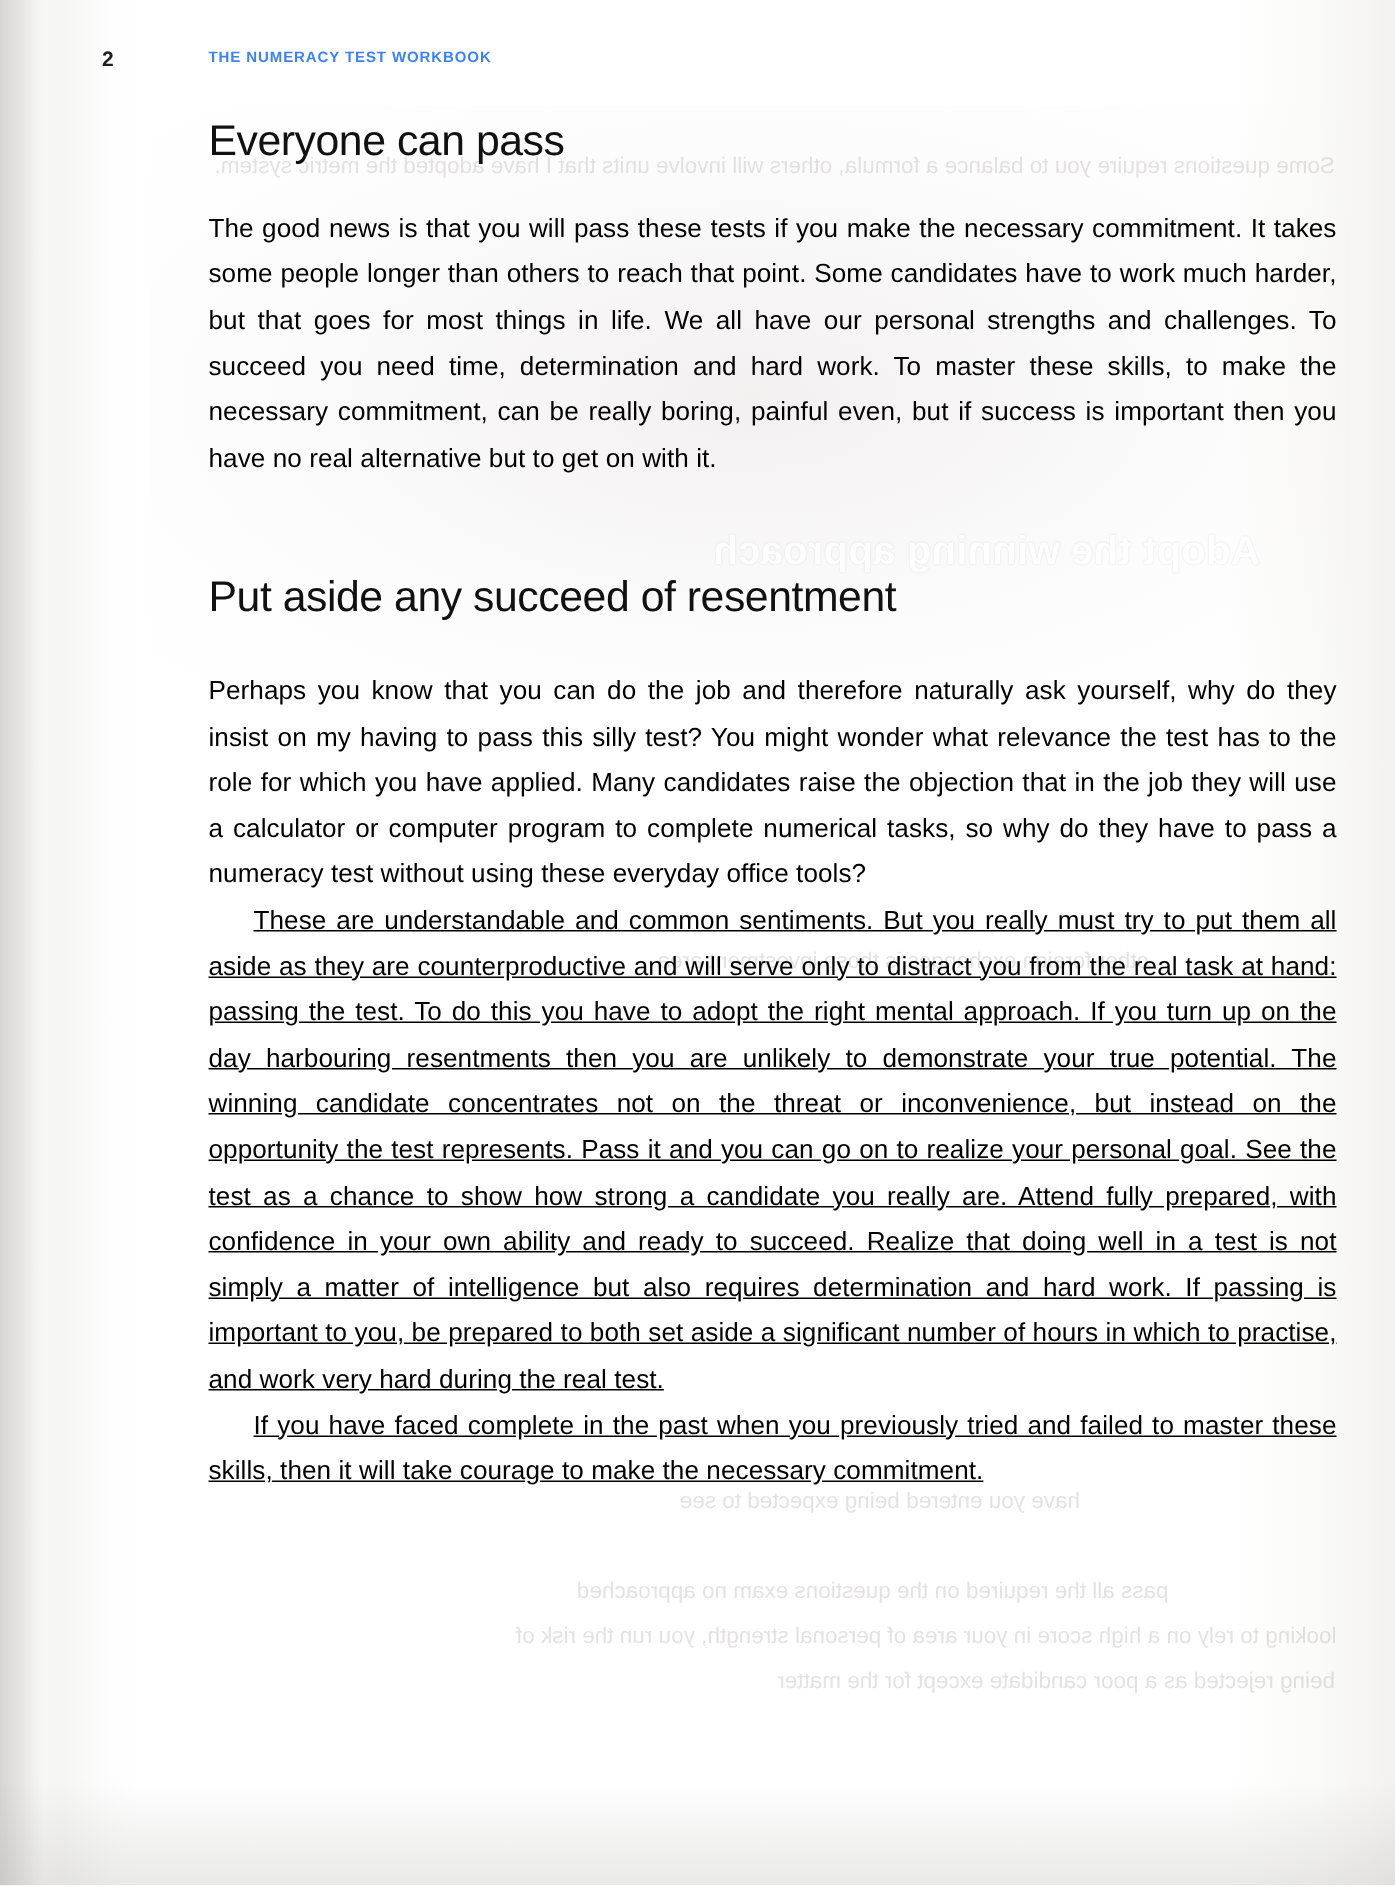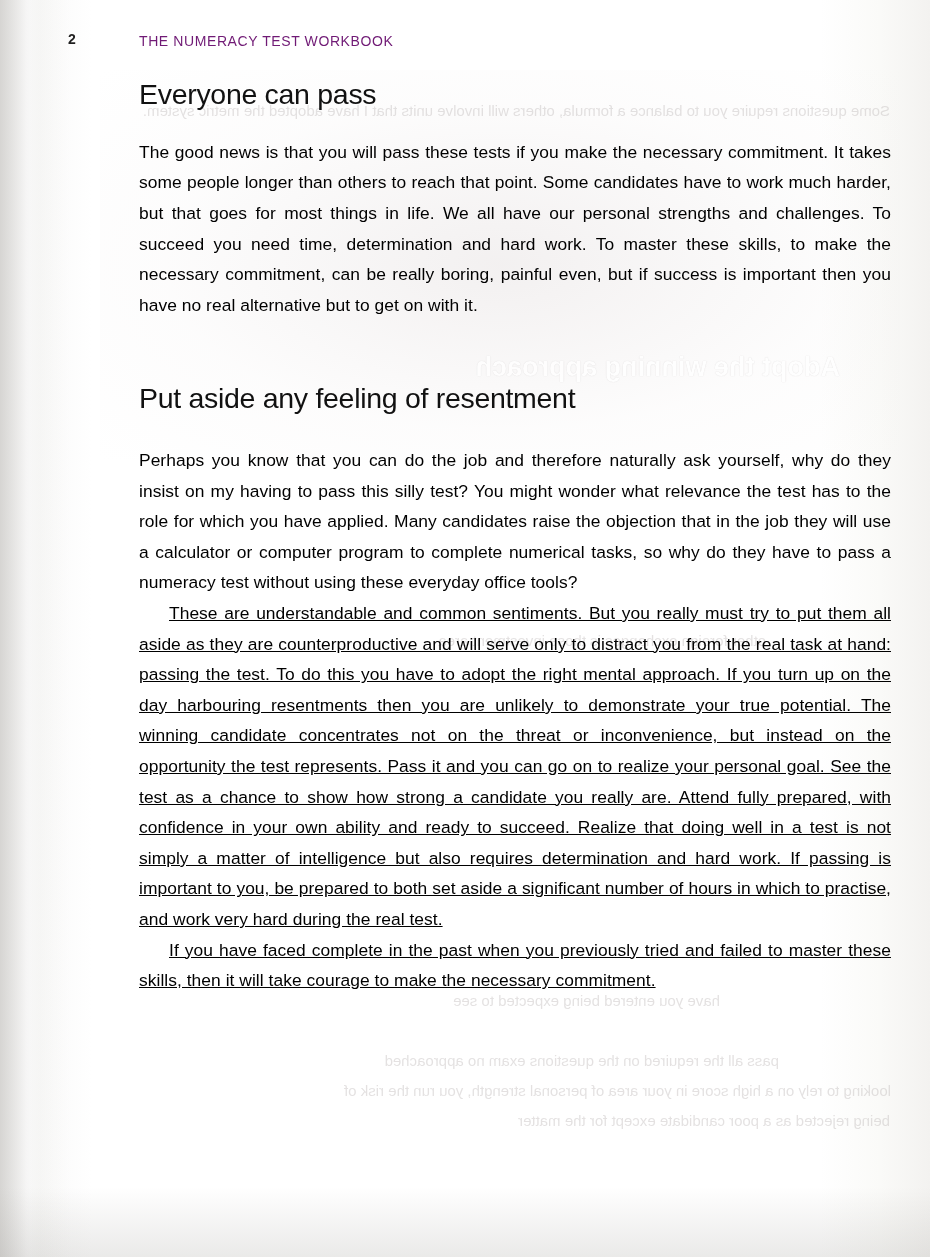--- a/index.html
+++ b/index.html
@@ -78,23 +78,24 @@
     top: 31px;
     font-size: 14px;
     font-weight: bold;
     color: #1a1a1a;
     letter-spacing: 0.2px;
   }
   .running-head {
     position: absolute;
     left: 139px;
     top: 33px;
-    font-size: 14px;
+    font-size: 10px;
     letter-spacing: 0.6px;
-    color: #701a75;
+    color: #3b82f6;
+    font-weight: bold;
   }
   .body-col {
     position: absolute;
     left: 139px;
     top: 78px;
     width: 752px;
   }
   h2.section {
     font-size: 28.5px;
     font-weight: normal;
@@ -140,21 +141,21 @@
   <div class="content">
 
     <div class="folio">2</div>
     <div class="running-head">THE NUMERACY TEST WORKBOOK</div>
 
     <div class="body-col">
 
       <h2 class="section">Everyone can pass</h2>
       <p class="body">The good news is that you will pass these tests if you make the necessary commitment. It takes some people longer than others to reach that point. Some candidates have to work much harder, but that goes for most things in life. We all have our personal strengths and challenges. To succeed you need time, determination and hard work. To master these skills, to make the necessary commitment, can be really boring, painful even, but if success is important then you have no real alternative but to get on with it.</p>
 
-      <h2 class="section second">Put aside any feeling of resentment</h2>
+      <h2 class="section second">Put aside any succeed of resentment</h2>
       <p class="body">Perhaps you know that you can do the job and therefore naturally ask yourself, why do they insist on my having to pass this silly test? You might wonder what relevance the test has to the role for which you have applied. Many candidates raise the objection that in the job they will use a calculator or computer program to complete numerical tasks, so why do they have to pass a numeracy test without using these everyday office tools?</p>
       <p class="body">These are understandable and common sentiments. But you really must try to put them all aside as they are counterproductive and will serve only to distract you from the real task at hand: passing the test. To do this you have to adopt the right mental approach. If you turn up on the day harbouring resentments then you are unlikely to demonstrate your true potential. The winning candidate concentrates not on the threat or inconvenience, but instead on the opportunity the test represents. Pass it and you can go on to realize your personal goal. See the test as a chance to show how strong a candidate you really are. Attend fully prepared, with confidence in your own ability and ready to succeed. Realize that doing well in a test is not simply a matter of intelligence but also requires determination and hard work. If passing is important to you, be prepared to both set aside a significant number of hours in which to practise, and work very hard during the real test.</p>
       <p class="body">If you have faced complete in the past when you previously tried and failed to master these skills, then it will take courage to make the necessary commitment.</p>
 
     </div>
   </div>
 
   <div class="edge-shadow-left"></div>
   <div class="edge-shadow-bottom"></div>
 </div>

